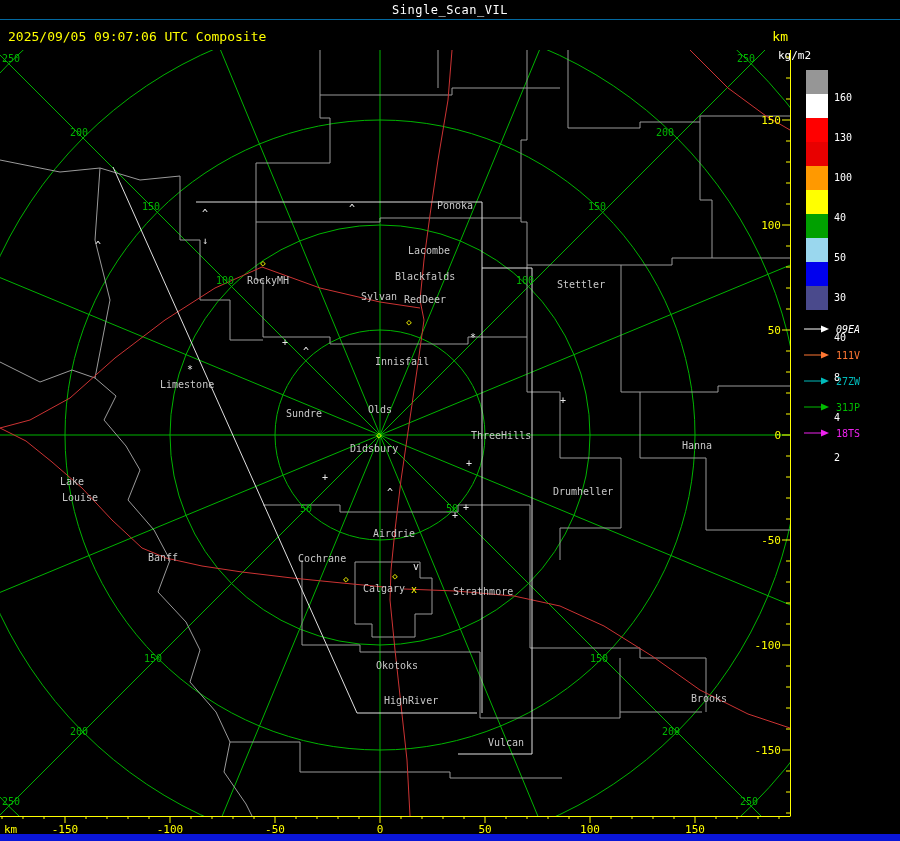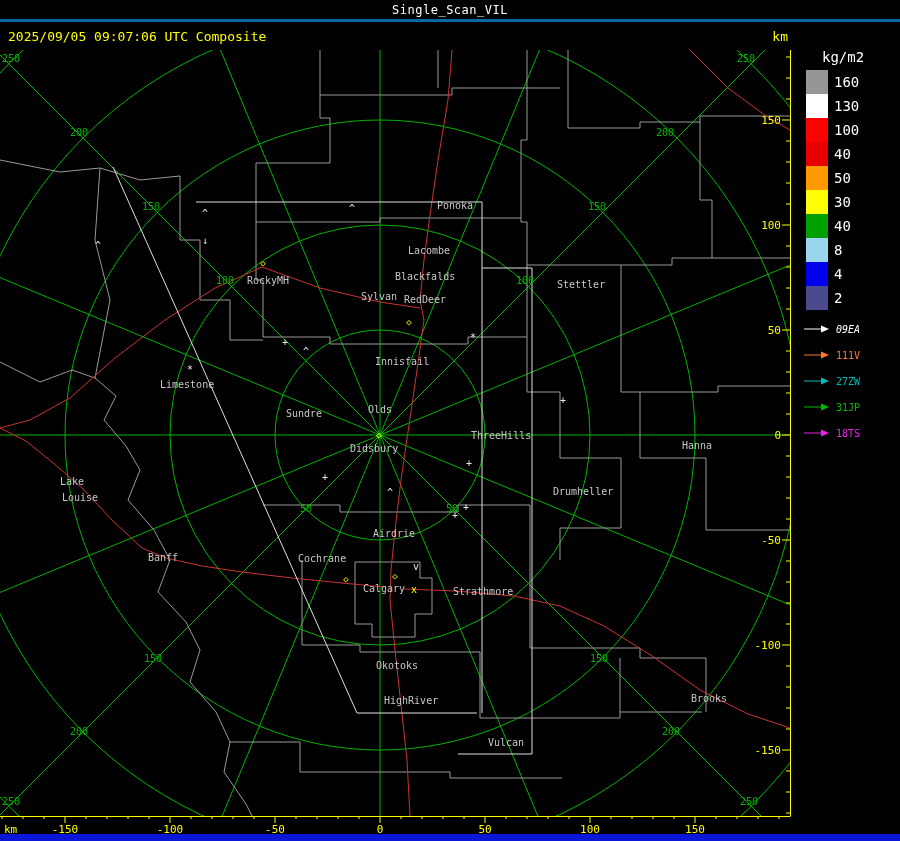--- a/index.html
+++ b/index.html
@@ -1,27 +1,27 @@
 <!DOCTYPE html>
 <html><head>
 <meta charset="utf-8">
 <style>
   html,body{margin:0;padding:0;background:#000000;}
   body{width:900px;height:841px;position:relative;overflow:hidden;
        font-family:"DejaVu Sans Mono","Liberation Mono",monospace;}
-  #title-bar{position:absolute;left:0;top:0;width:900px;height:19px;border-bottom:3px solid #0369a1;}
+  #title-bar{position:absolute;left:0;top:0;width:900px;height:19px;border-bottom:1px solid #0369a1;}
   #title-text{position:absolute;left:0;top:3px;width:100%;text-align:center;color:#ffffff;font-size:12px;letter-spacing:0.5px;}
   #timestamp{position:absolute;left:8px;top:29px;color:#ffff00;font-size:13px;white-space:pre;}
   #km-top{position:absolute;left:748px;top:29px;width:40px;text-align:right;color:#ffff00;font-size:13px;}
   #radar-svg{position:absolute;left:0;top:0;}
-  #legend-unit{position:absolute;left:822px;top:49px;color:#ffffff;font-size:14px;}
+  #legend-unit{position:absolute;left:778px;top:49px;color:#ffffff;font-size:11px;}
   #legend-bar{position:absolute;left:806px;top:70px;width:22px;}
   #legend-bar .cell{width:22px;height:24px;}
   #legend-labels{position:absolute;left:834px;top:70px;}
-  #legend-labels .cell-label{height:24px;line-height:24px;color:#ffffff;font-size:14px;}
+  #legend-labels .cell-label{height:24px;line-height:24px;color:#ffffff;font-size:10px;margin-top:16px;}
   #station-list{position:absolute;left:802px;top:316px;}
   .station-row{display:flex;align-items:center;height:26px;}
   .station-arrow{flex:0 0 auto;}
   .station-label{font-size:10px;margin-left:6px;}
   #taskbar{position:absolute;left:0;top:834px;width:900px;height:7px;}
 </style>
 </head>
 <body>
 
 <div id="title-bar">

